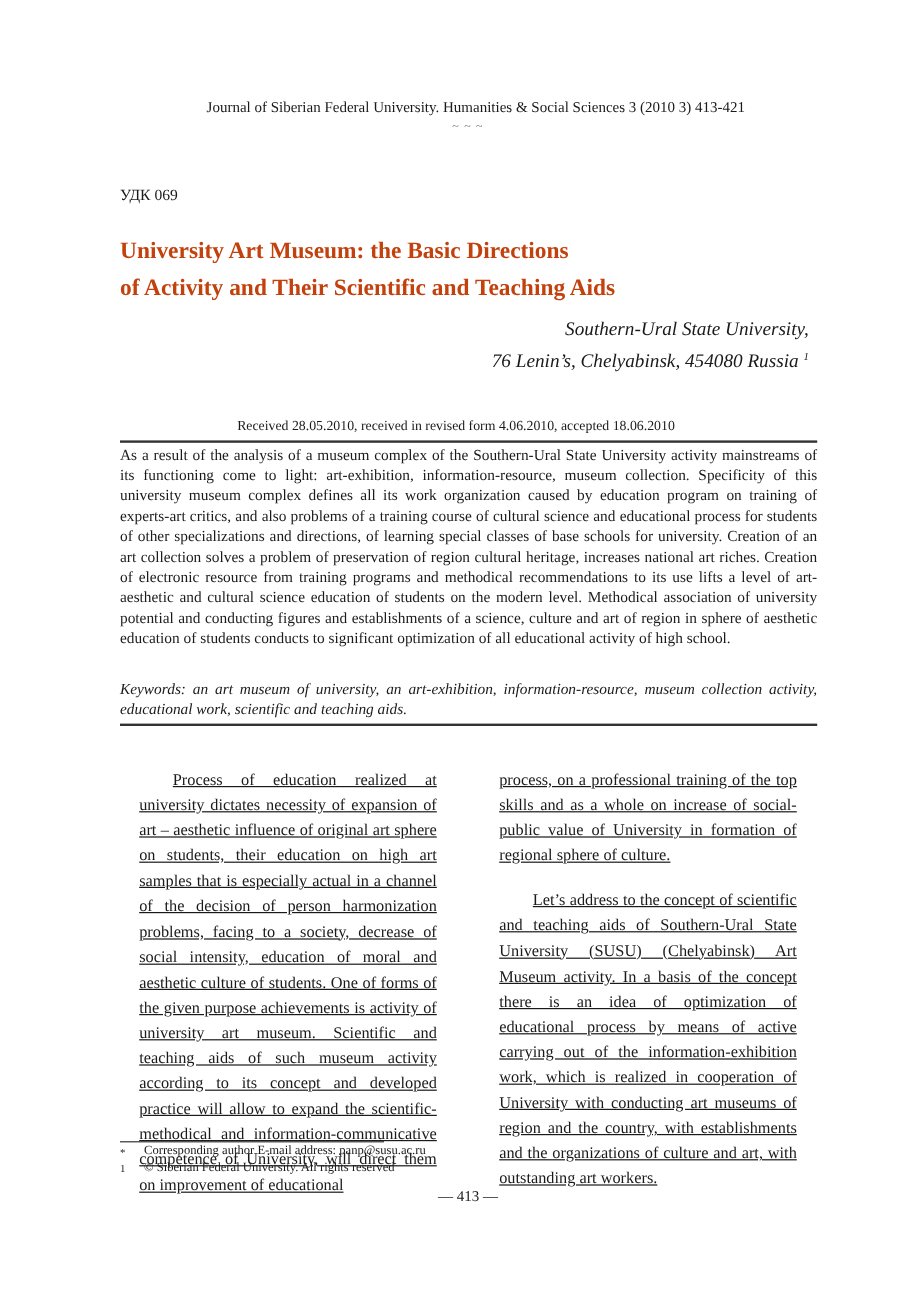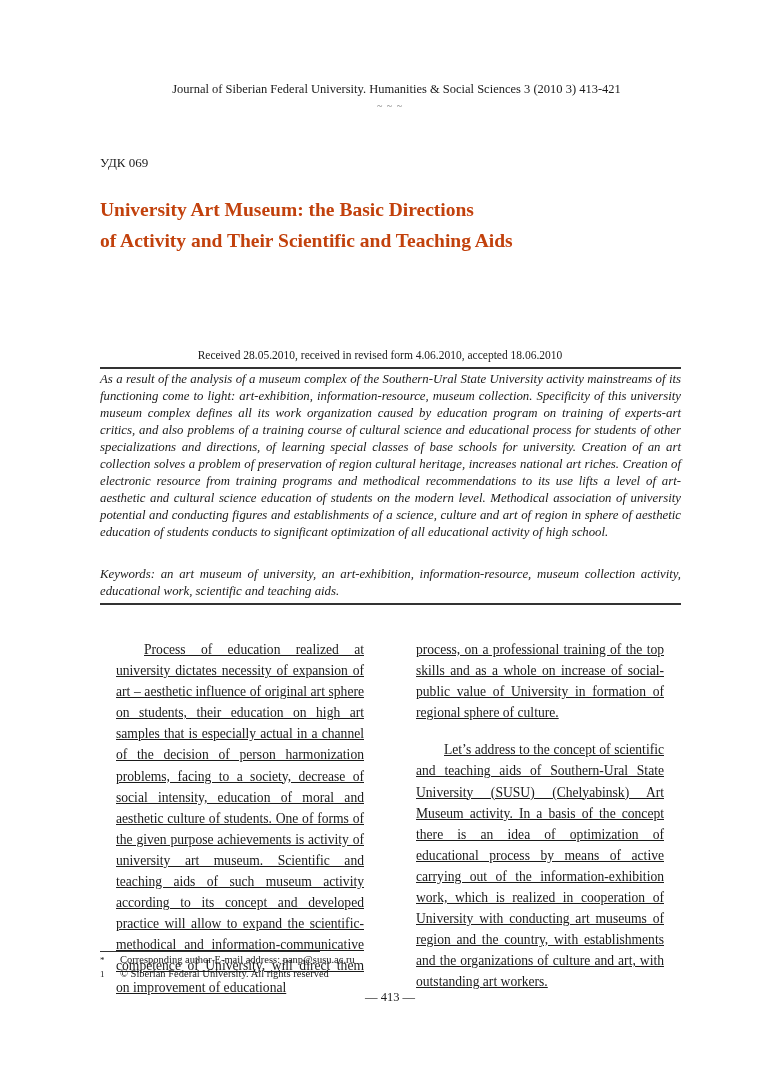--- a/index.html
+++ b/index.html
@@ -11,21 +11,21 @@
   #udk { top: 155px; left: 100px; font-size: 13px; text-align: center; }
   #title { top: 194px; left: 100px; font-size: 19.5px; font-weight: bold; line-height: 31px; color: #c2410c; }
   #authors { top: 264px; right: 86px; text-align: right; font-size: 16px; line-height: 22px; }
   #authors .names { font-weight: bold; }
   #authors .aff { font-style: italic; }
   #authors sup { font-size: 9px; vertical-align: 6px; }
   #received { top: 349px; left: 0; width: 760px; text-align: center; font-size: 11.5px; box-sizing: border-box; }
   .rule { left: 100px; width: 581px; height: 1.5px; background: #333; }
   #rule-top { top: 367px; }
   #rule-bottom { top: 603px; }
-  #abstract { top: 371px; left: 100px; width: 581px; font-size: 12.8px; font-style: italic; line-height: 17px; text-align: justify; }
+  #abstract { top: 371px; left: 100px; width: 581px; font-size: 12.8px; line-height: 17px; text-align: justify; }
   #keywords { top: 566px; left: 100px; width: 581px; font-size: 12.8px; font-style: italic; line-height: 17px; text-align: justify; }
   .col { top: 623px; width: 280px; font-size: 13.6px; line-height: 21.1px; text-align: justify; }
   .col p { margin: 16px; text-decoration: underline; }
   .col p.indent { text-indent: 28px; }
   #col-left { left: 100px; }
   #col-right { left: 400px; }
   #footnote-rule { top: 951px; left: 100px; width: 220px; height: 1px; background: #333; }
   #footnotes { top: 953px; left: 100px; font-size: 10.5px; line-height: 14px; }
   .fn { display: flex; }
   .fn .mark { width: 20px; font-size: 9px; }
@@ -38,20 +38,22 @@
 <div id="tilde" class="abs">~ ~ ~</div>
 
 <div id="udk" class="abs">УДК 069</div>
 
 <div id="title" class="abs">
   <div>University Art Museum: the Basic Directions</div>
   <div>of Activity and Their Scientific and Teaching Aids</div>
 </div>
 
 <div id="authors" class="abs">
+  <div class="aff">Southern-Ural State University,</div>
+  <div class="aff"><span>76 Lenin’s, Chelyabinsk, 454080 Russia</span> <sup>1</sup></div>
 </div>
 
 <div id="received" class="abs">Received 28.05.2010, received in revised form 4.06.2010, accepted 18.06.2010</div>
 
 <div id="rule-top" class="abs rule"></div>
 <div id="abstract" class="abs">As a result of the analysis of a museum complex of the Southern-Ural State University activity mainstreams of its functioning come to light: art-exhibition, information-resource, museum collection. Specificity of this university museum complex defines all its work organization caused by education program on training of experts-art critics, and also problems of a training course of cultural science and educational process for students of other specializations and directions, of learning special classes of base schools for university. Creation of an art collection solves a problem of preservation of region cultural heritage, increases national art riches. Creation of electronic resource from training programs and methodical recommendations to its use lifts a level of art-aesthetic and cultural science education of students on the modern level. Methodical association of university potential and conducting figures and establishments of a science, culture and art of region in sphere of aesthetic education of students conducts to significant optimization of all educational activity of high school.</div>
 <div id="keywords" class="abs">Keywords: an art museum of university, an art-exhibition, information-resource, museum collection activity, educational work, scientific and teaching aids.</div>
 <div id="rule-bottom" class="abs rule"></div>
 
 <div id="col-left" class="abs col">

